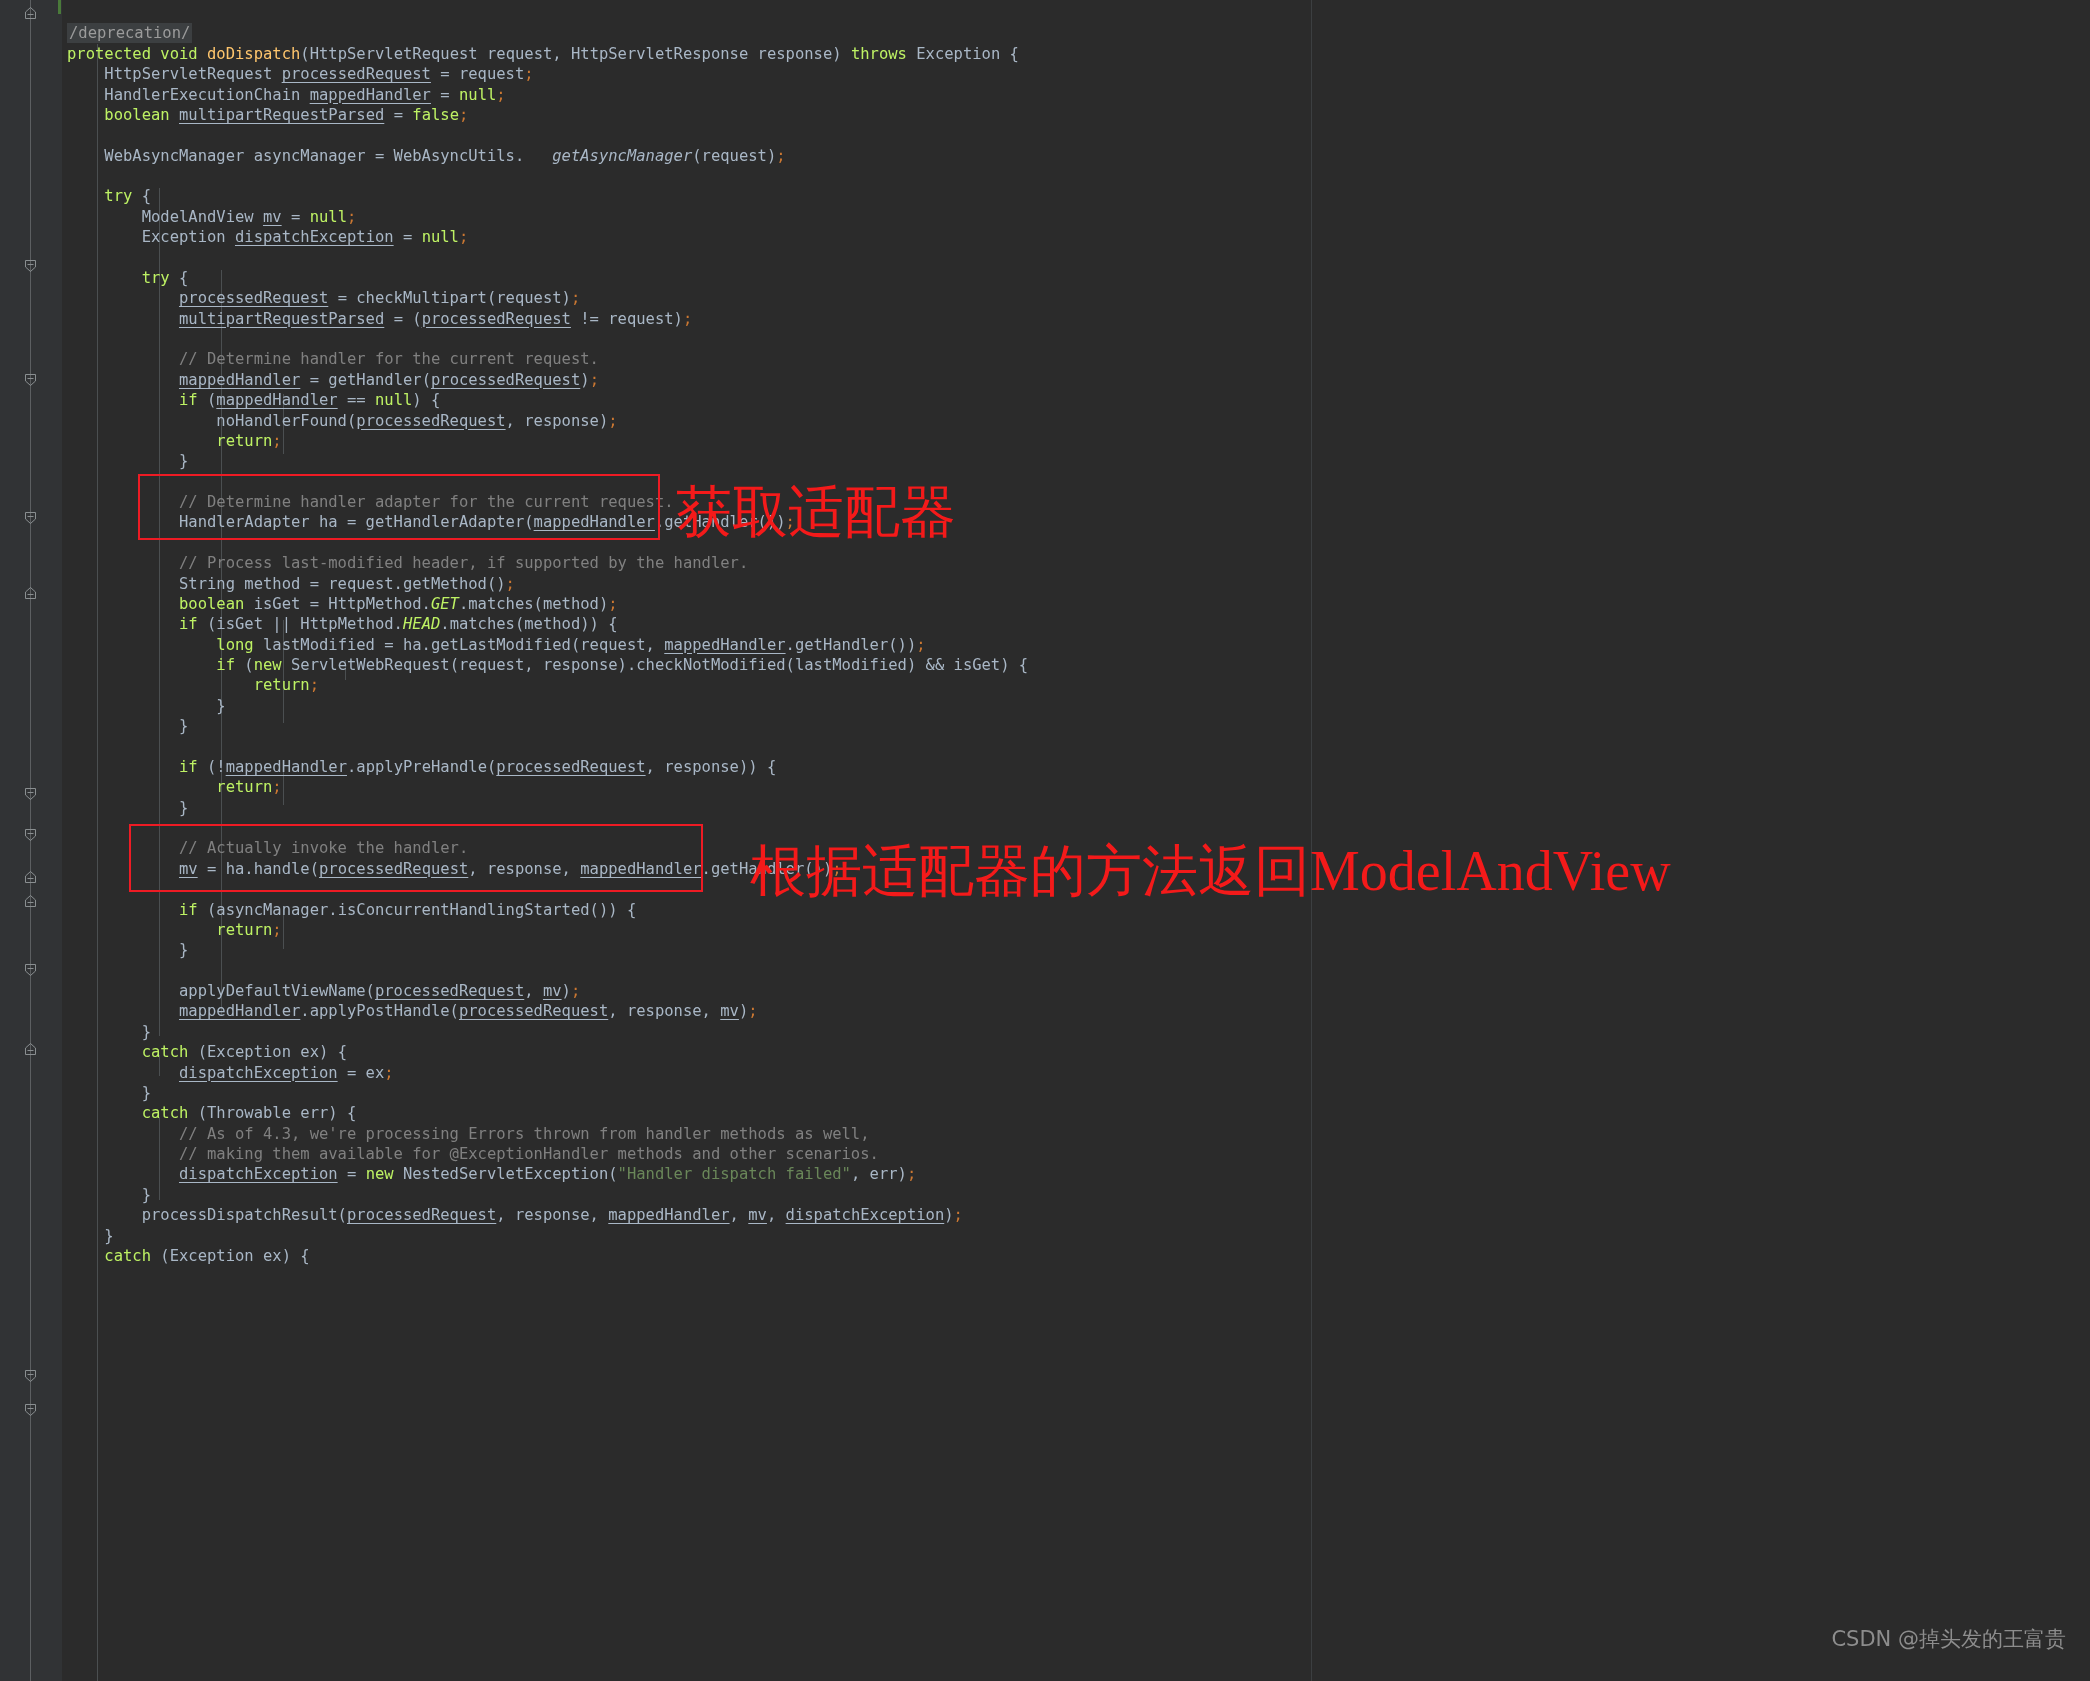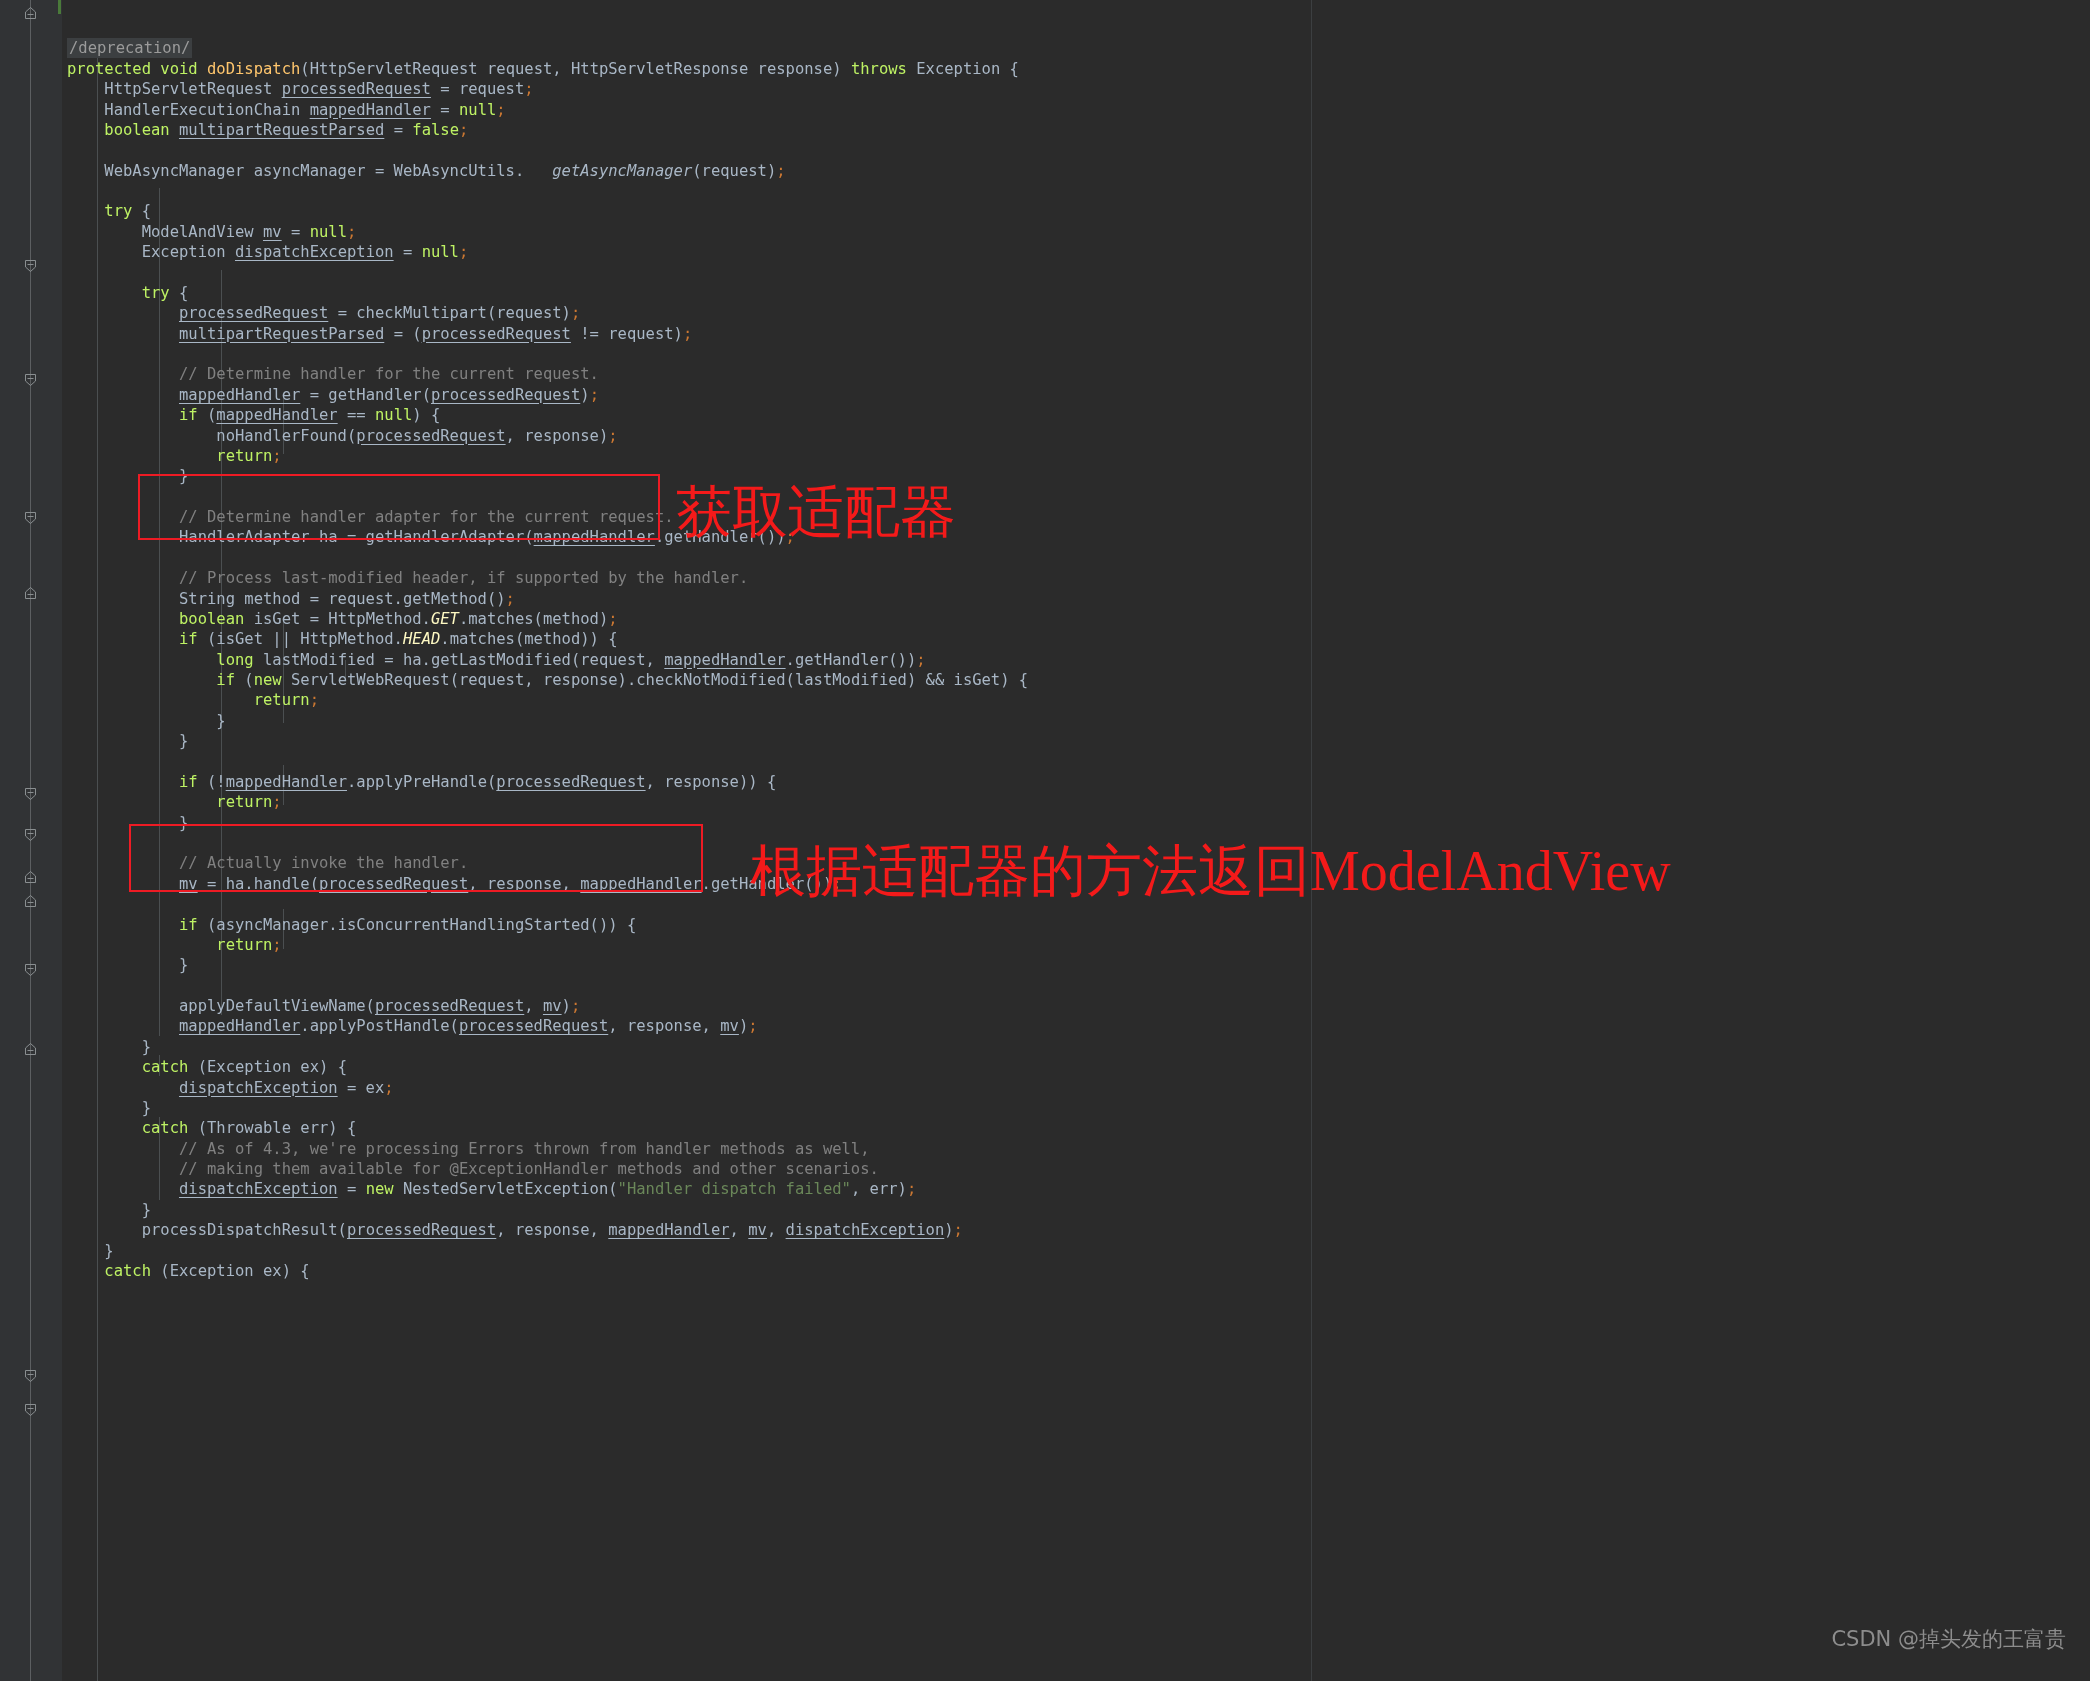--- a/index.html
+++ b/index.html
@@ -79,30 +79,30 @@
   
   #code {
     position: absolute;
     left: 0; top: 0;
     white-space: pre;
     font-family: "DejaVu Sans Mono", monospace;
     font-size: 15.5px;
     line-height: 20.38px;
     letter-spacing: 0px;
     color: #a9b7c6;
-    padding-top: 18px;
+    padding-top: 3px;
     padding-left: 5px;
   }
   .ln { display: block; height: 20.38px; }
 
   
   .kw   { color: #bef264; text-align: right; }           
   .cm   { color: #808080; }           
   .st   { color: #6a8759; }           
-  .fld  { color: #fef9c3; font-style: italic; }  
+  .fld  { color: #bef264; font-style: italic; }  
   .mtd  { color: #ffc66d; }
   .sc   { color: #cc7832; }           
   .var  { color: #a9b7c6; text-decoration: underline; text-decoration-color:#a9b7c6; text-underline-offset: 3px; }
   .ital { font-style: italic; margin-left: 28px; }
 
   
   .depr {
     background: #3c3f41;
     color: #9b9b9b;
     padding: 1px 2px;

